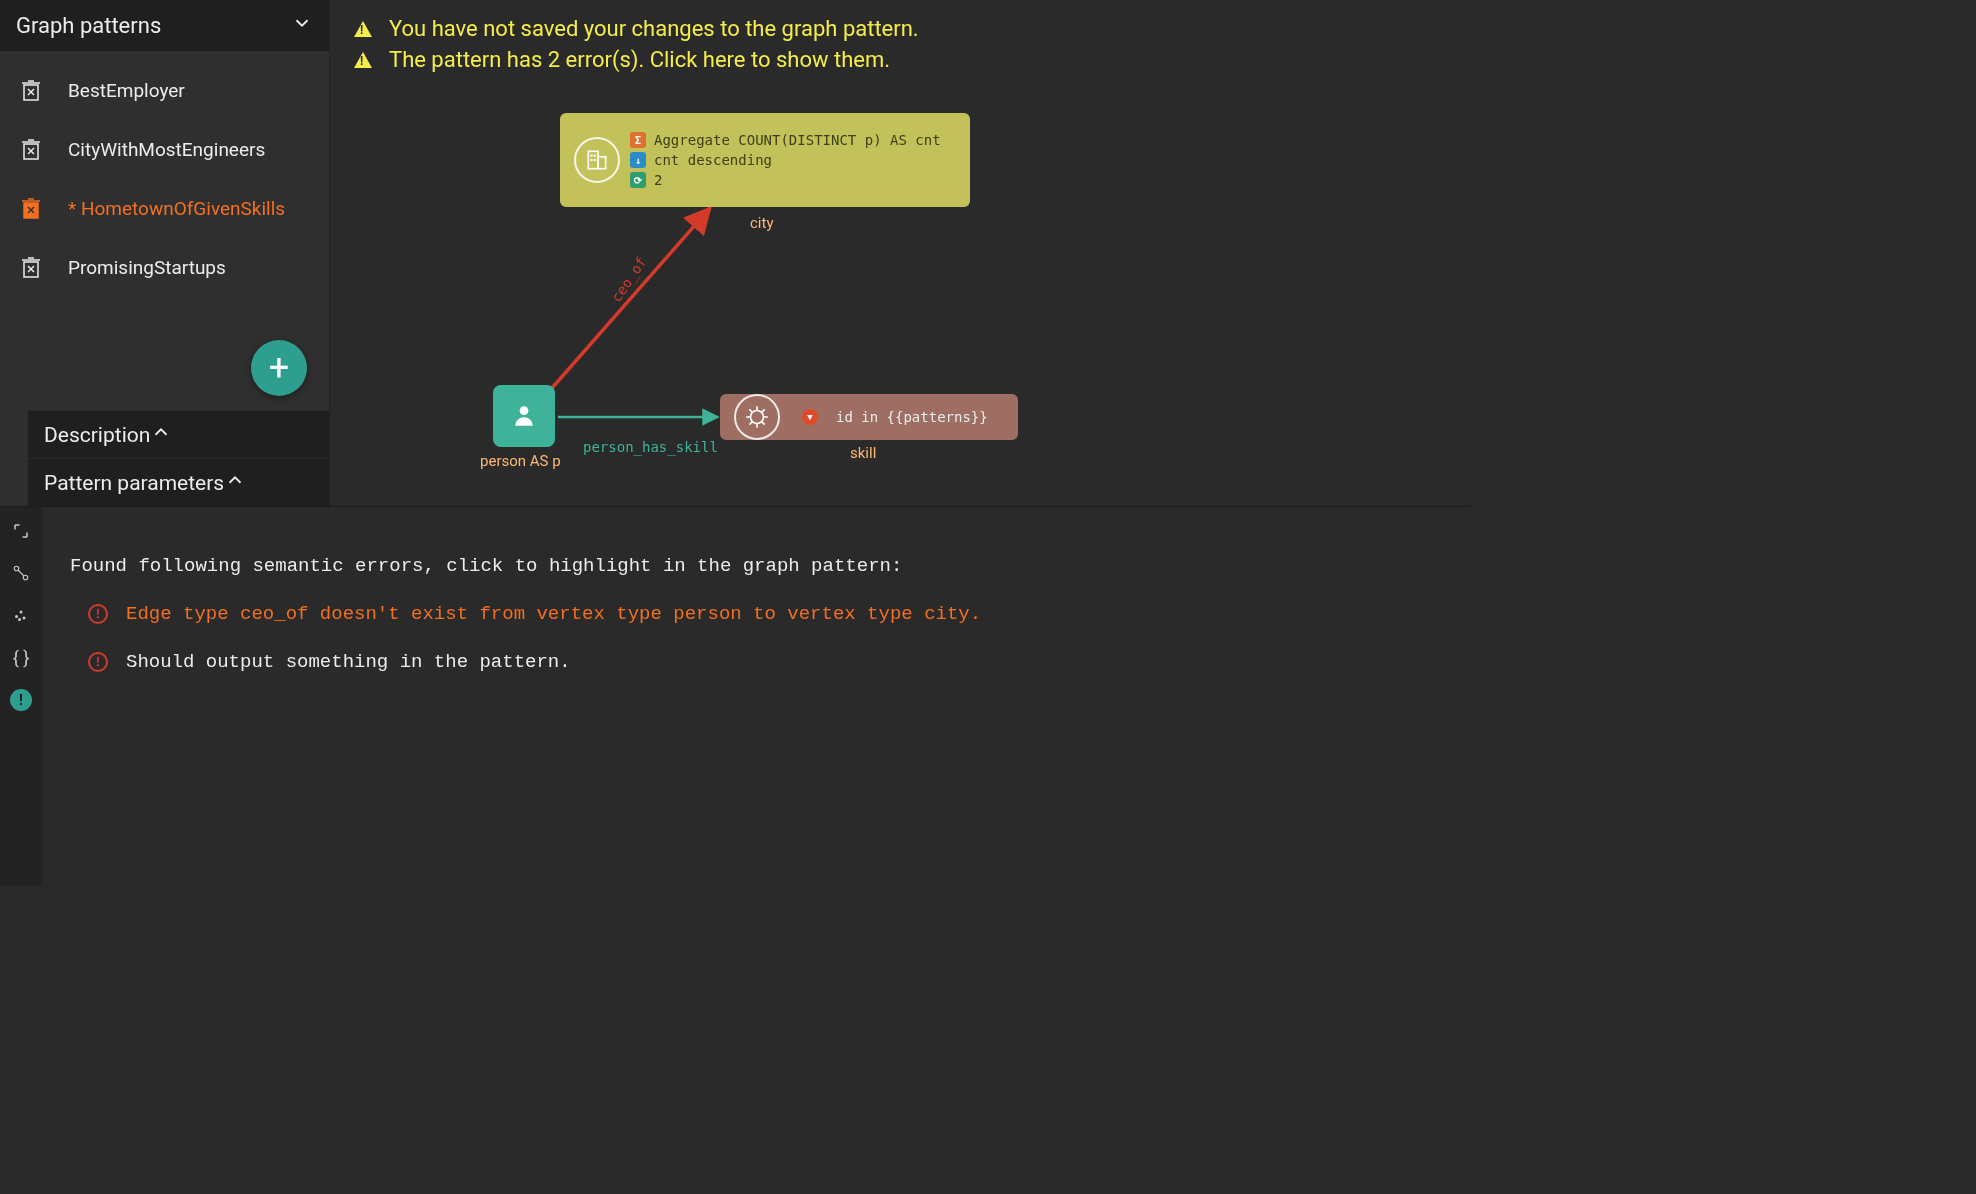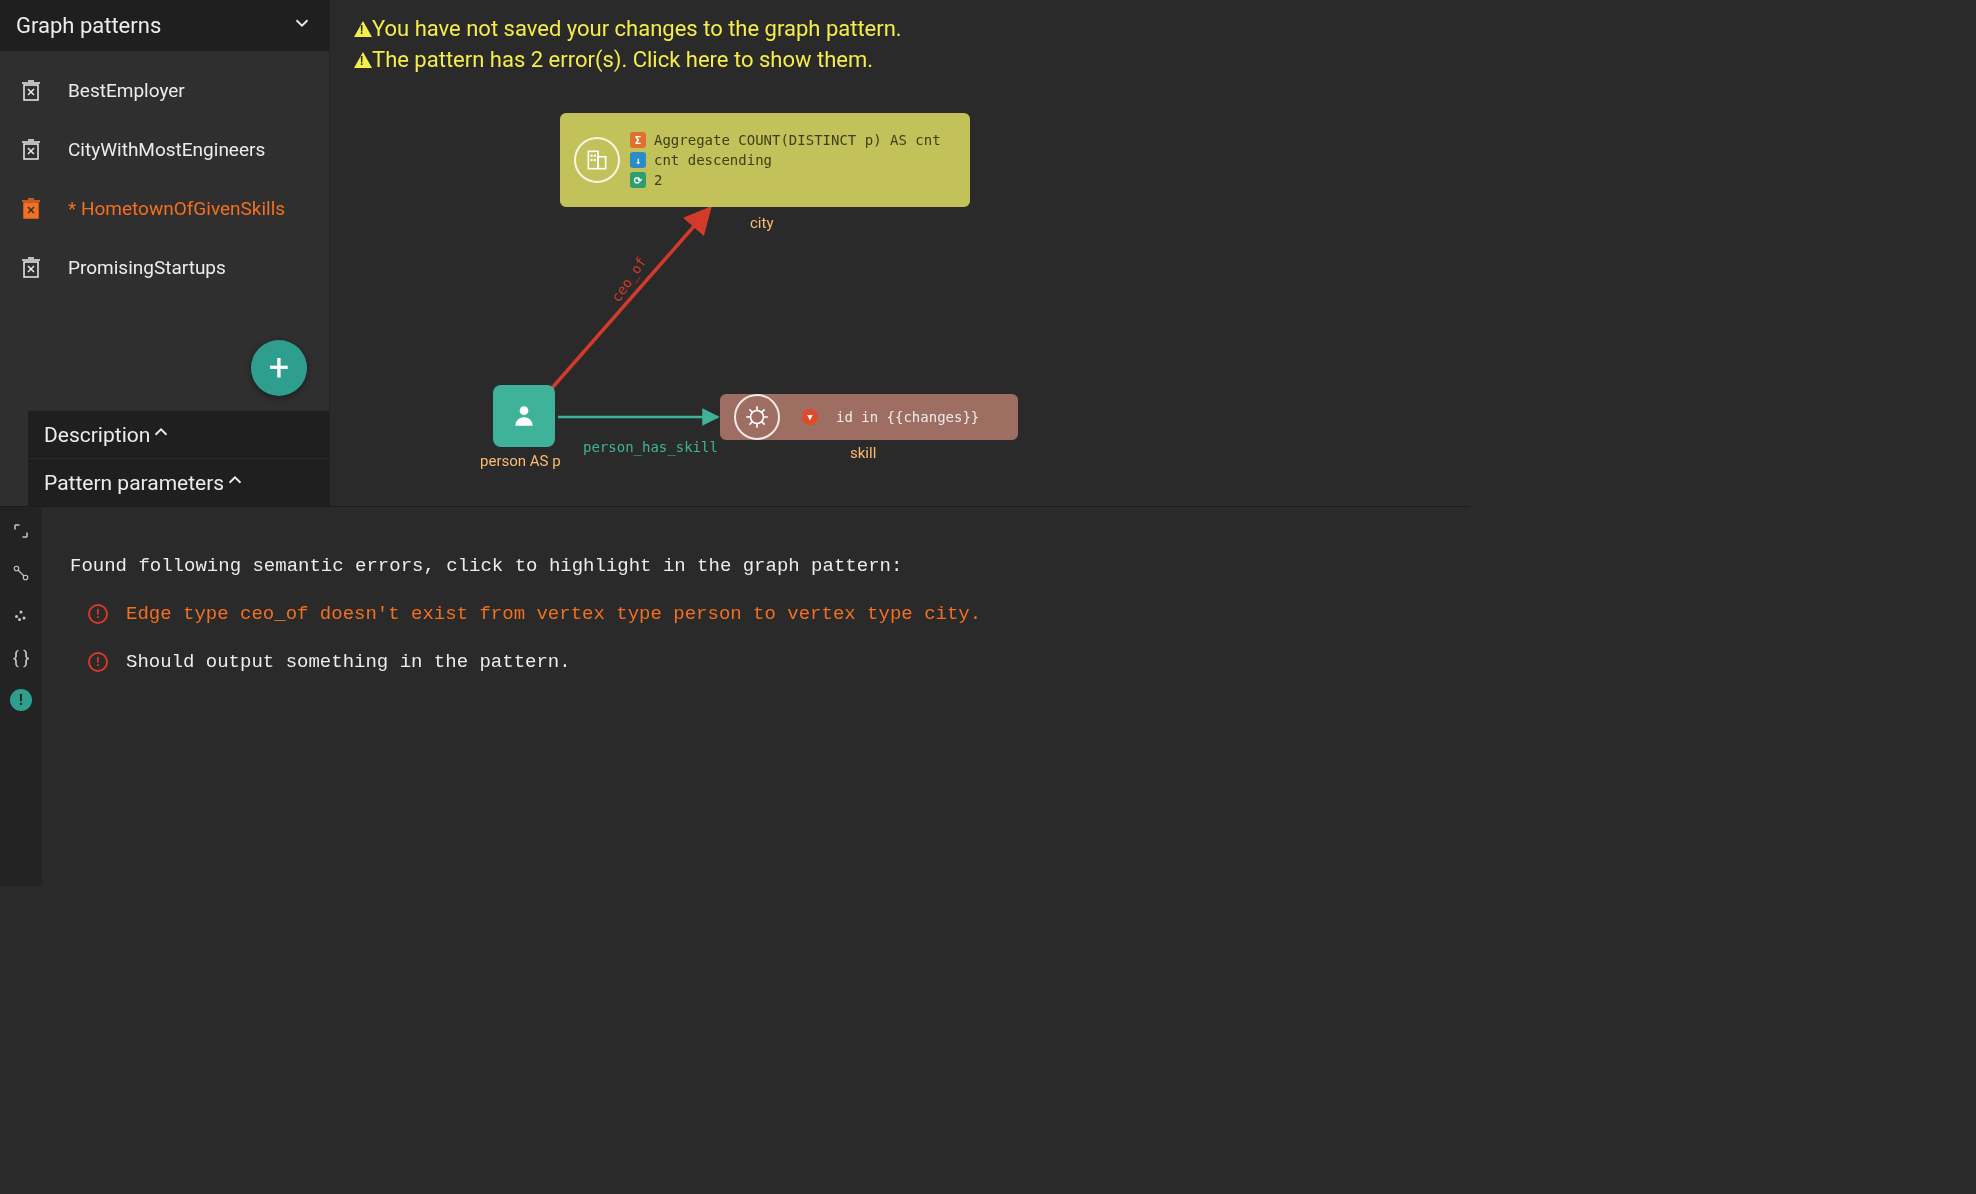--- a/index.html
+++ b/index.html
@@ -34,21 +34,21 @@
     display: flex; align-items: center; justify-content: center;
     cursor: pointer; box-shadow: 0 2px 6px rgba(0,0,0,0.4);
   }
   .sb-section {
     display: flex; align-items: center; 
     padding: 10px 16px; background: #1f1f1f; font-size: 21px;
     border-top: 1px solid #2a2a2a; cursor: pointer; margin-left: 28px;
   }
   .canvas { flex: 1; background: #2a2a2a; position: relative; overflow: hidden; }
   .banner { position: absolute; top: 16px; left: 24px; display: flex; flex-direction: column; gap: 6px; }
-  .banner-row { display: flex; align-items: center; gap: 0; color: #f5ed4a; font-size: 22px; cursor: pointer; }
+  .banner-row { display: flex; align-items: center; gap: 17px; color: #f5ed4a; font-size: 22px; cursor: pointer; }
   .warn-tri { width: 0; height: 0; border-left: 9px solid transparent; border-right: 9px solid transparent; border-bottom: 16px solid #f5ed4a; position: relative; }
   .warn-tri::after { content: "!"; position: absolute; left: -3px; top: 2px; font-size: 12px; font-weight: bold; color: #2a2a2a; }
 
   
   .node {
     position: absolute; border-radius: 6px; display: flex; align-items: center;
     padding: 8px 12px; gap: 10px; font-family: "SFMono-Regular", Consolas, monospace; font-size: 14px;
   }
   .node.city { left: 230px; top: 113px; width: 410px; height: 94px; background: #c2c15a; border: 2px solid #c2c15a; color: #555; }
   .node.person { left: 163px; top: 385px; width: 62px; height: 62px; background: #3eb39a; border-radius: 8px; display:flex; align-items:center; justify-content:center; }
@@ -237,21 +237,21 @@
       <div class="node-label person-lbl">person AS p</div>
 
       <div class="node skill">
         <span class="icon-circle">
           <svg viewBox="0 0 24 24">
               <circle cx="12" cy="12" r="6" fill="none" stroke="#fff" stroke-width="1.5"></circle>
               <path d="M12 2v4M12 18v4M2 12h4M18 12h4M5 5l3 3M16 16l3 3M19 5l-3 3M8 16l-3 3" stroke="#fff" stroke-width="1.5"></path>
             </svg>
         </span>
         <span class="filter-chip">▼</span>
-        <span class="txt">id in {{changes}}</span>
+        <span class="txt">id in {{patterns}}</span>
       </div>
       <div class="node-label skill-lbl">skill</div>
     </div>
   </div>
 
   <div class="bottom">
     <div class="mini-rail">
       <span class="rail-ico">
         <svg viewBox="0 0 24 24">
             <path d="M4 4h6M4 4v6M20 20h-6M20 20v-6" fill="none" stroke="#c8c8c8" stroke-width="2"></path>

